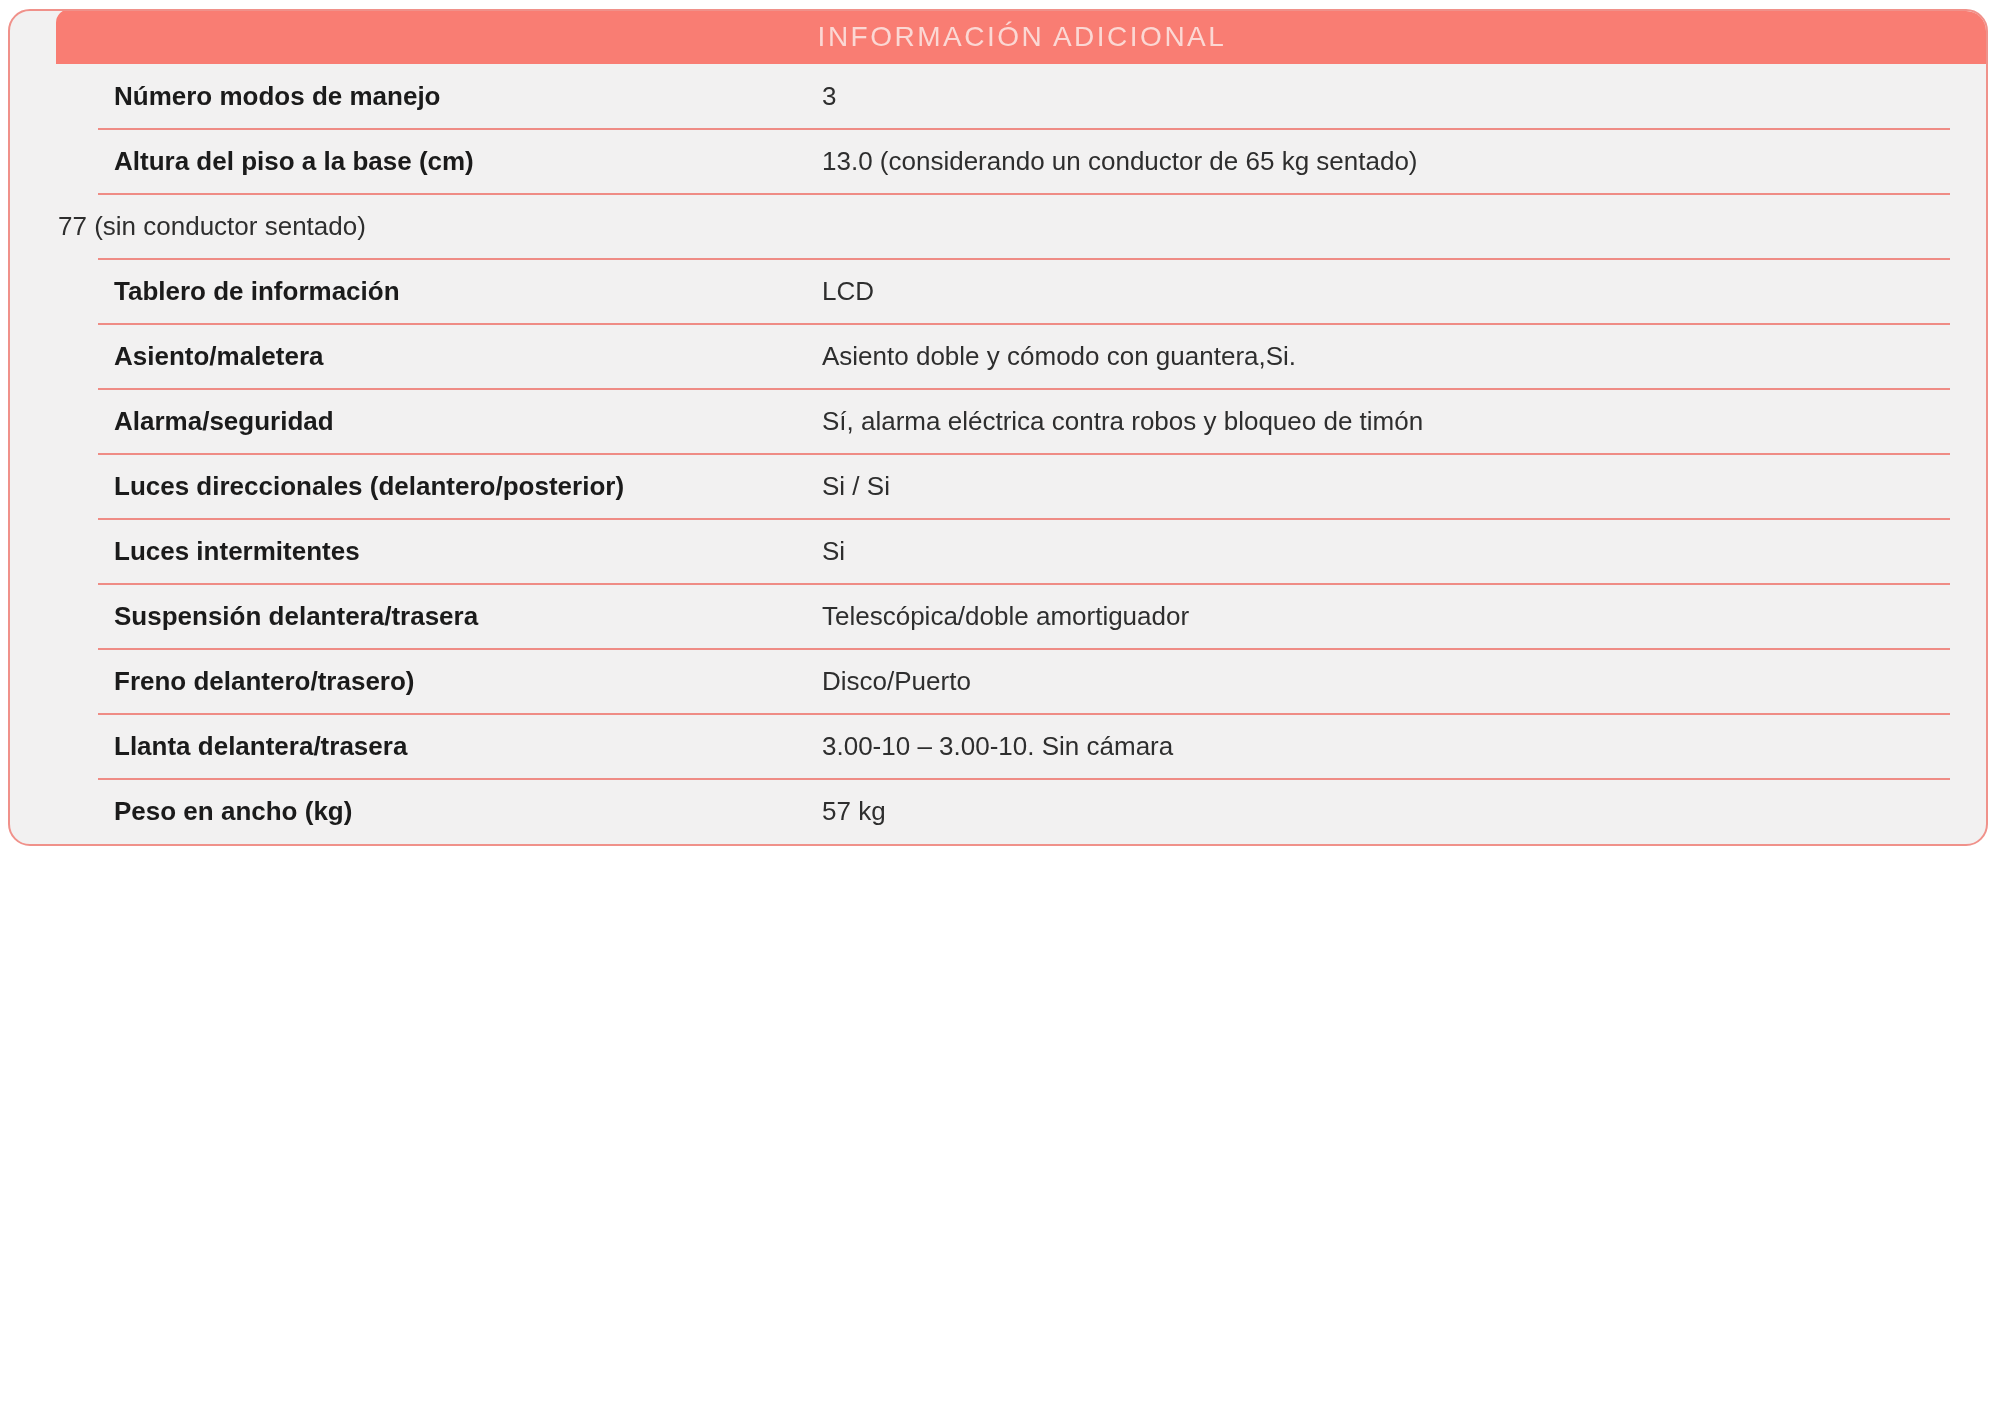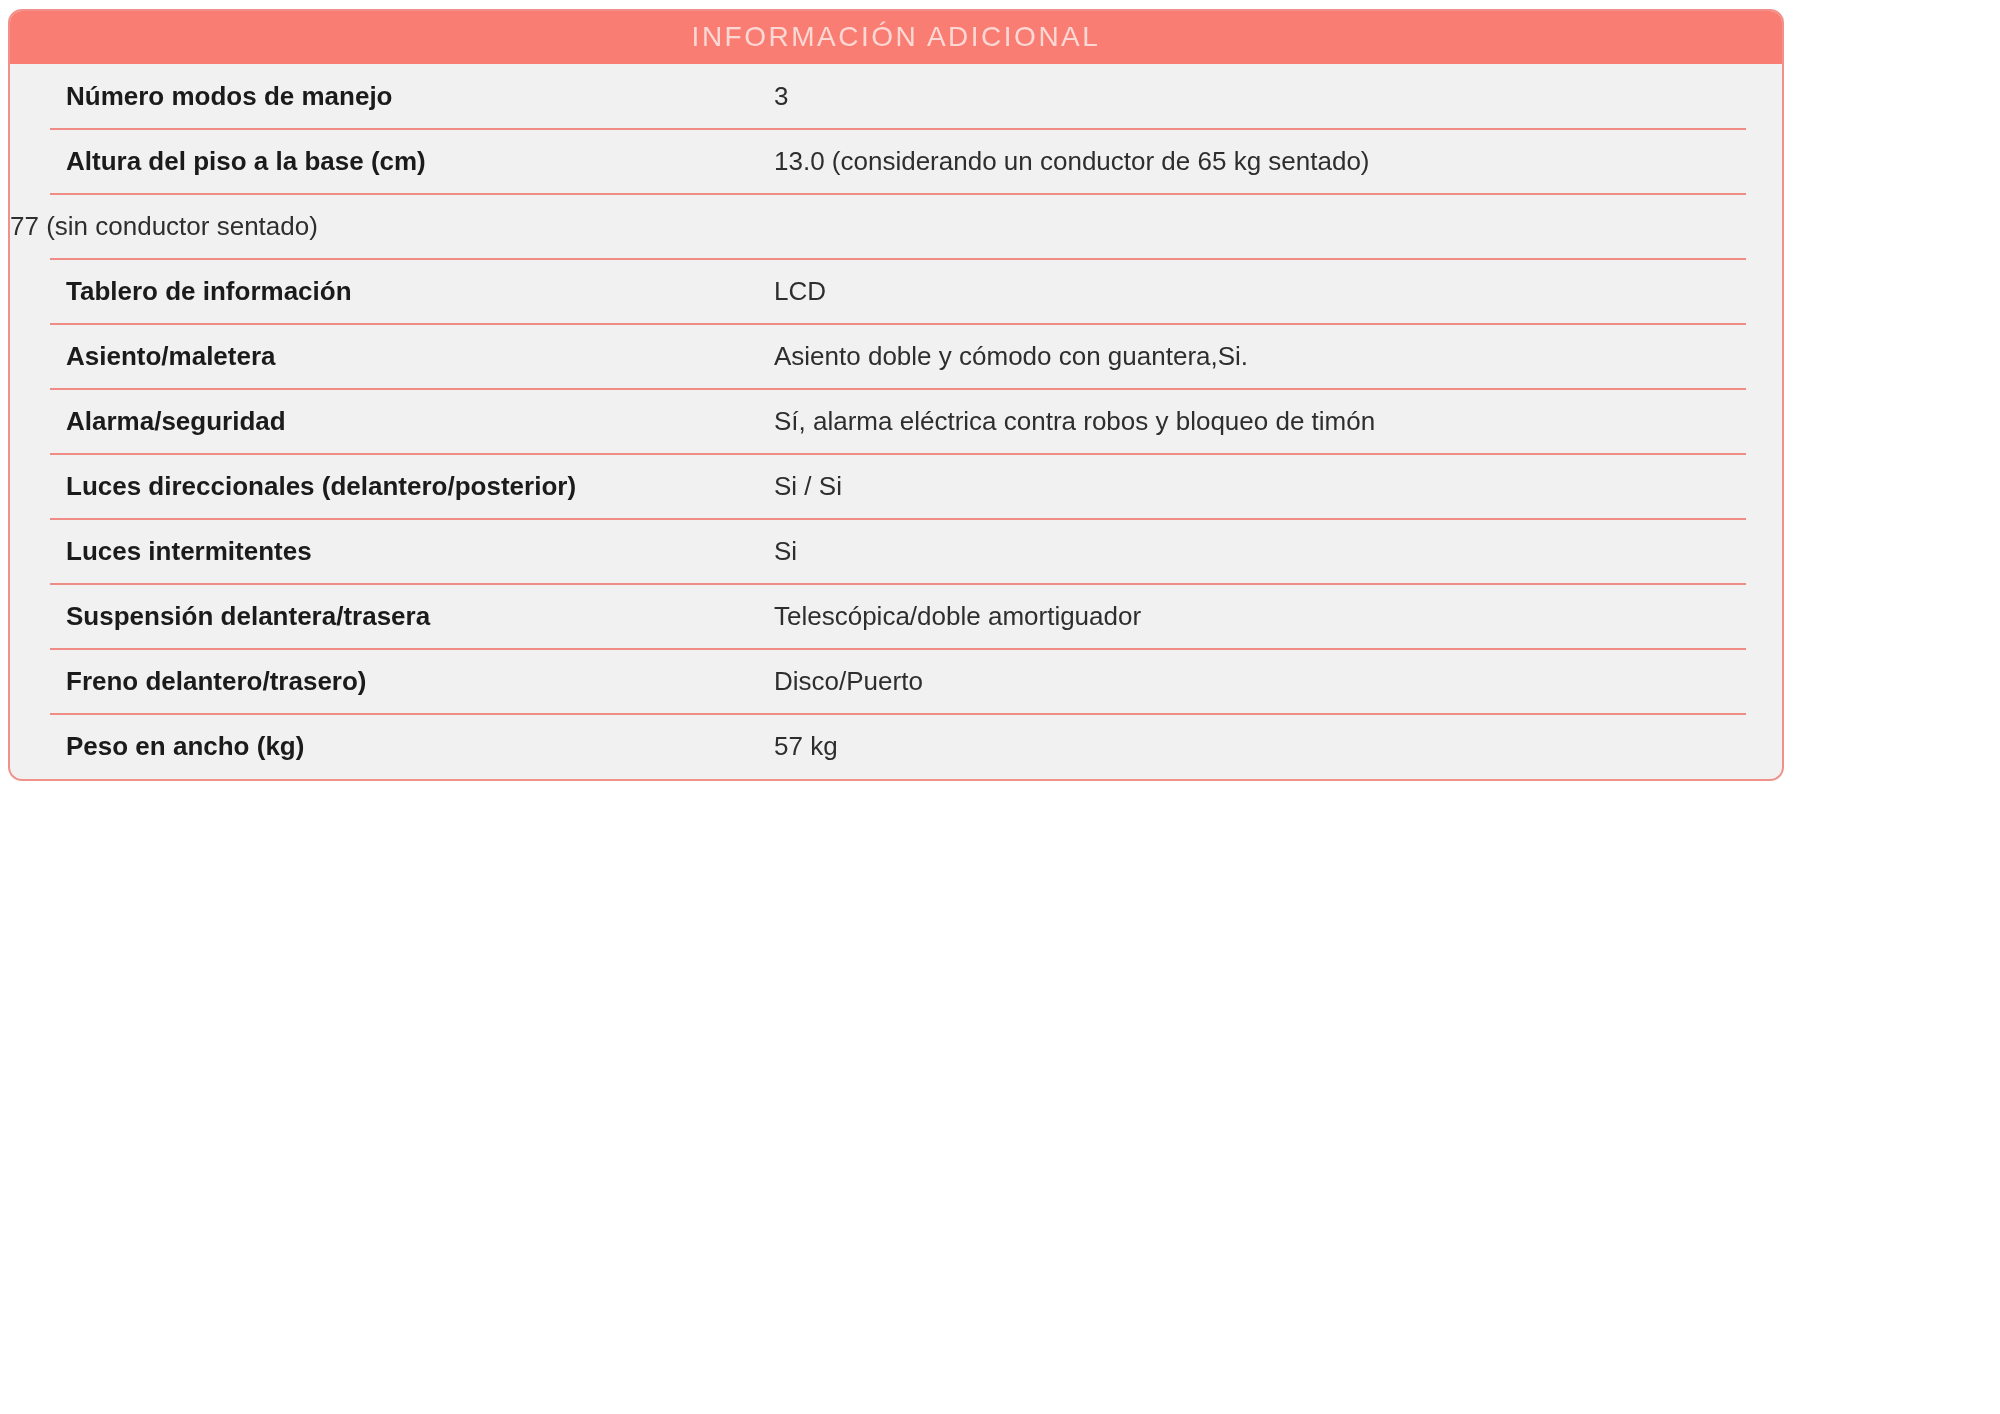--- a/index.html
+++ b/index.html
@@ -17,25 +17,26 @@
     width: 2000px;
     height: 1414px;
     background: var(--page-bg);
     font-family: "Liberation Sans", sans-serif;
     overflow: hidden;
   }
   .card {
     position: absolute;
     left: 8px;
     top: 9px;
-    width: 1776px;
+    width: 1980px;
     background: var(--card-bg);
     border: 2px solid var(--card-border);
-    border-radius: 14px;
+    border-radius: 22px;
     overflow: hidden;
+    padding-left: 48px;
   }
   .card-header {
     height: 55px;
     margin: -2px -2px 0 -2px;
     background: var(--header-bg);
     border-radius: 14px 14px 0 0;
     display: flex;
     align-items: center;
     justify-content: center;
   }
@@ -118,17 +119,21 @@
     </div>
     <div class="row">
       <span class="row-label">Suspensión delantera/trasera</span>
       <span class="row-value">Telescópica/doble amortiguador</span>
     </div>
     <div class="row">
       <span class="row-label">Freno delantero/trasero)</span>
       <span class="row-value">Disco/Puerto</span>
     </div>
     <div class="row">
+      <span class="row-label">Llanta delantera/trasera</span>
+      <span class="row-value">3.00-10 – 3.00-10. Sin cámara</span>
+    </div>
+    <div class="row">
       <span class="row-label">Peso en ancho (kg)</span>
       <span class="row-value">57 kg</span>
     </div>
   </div>
 </div>
 
 </body></html>

